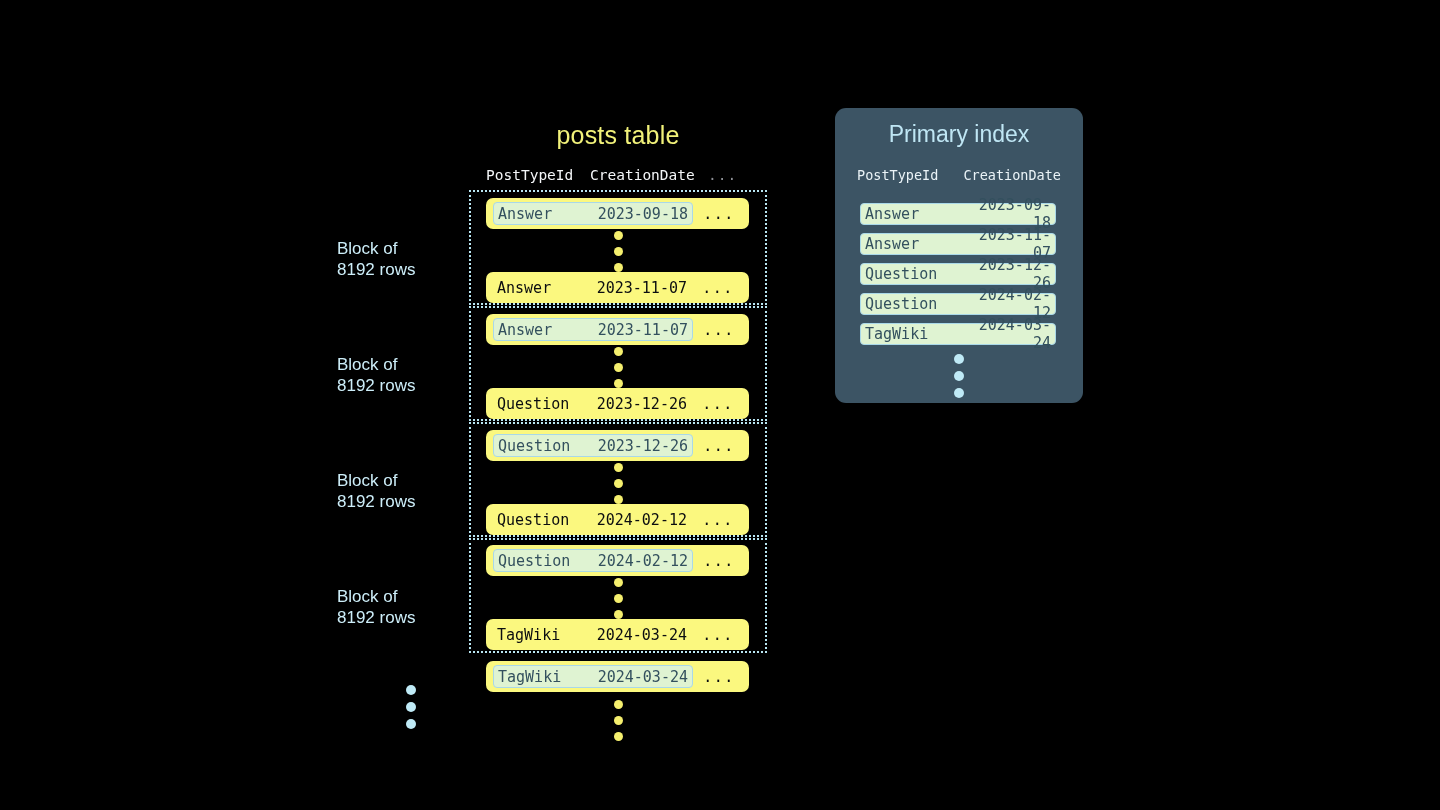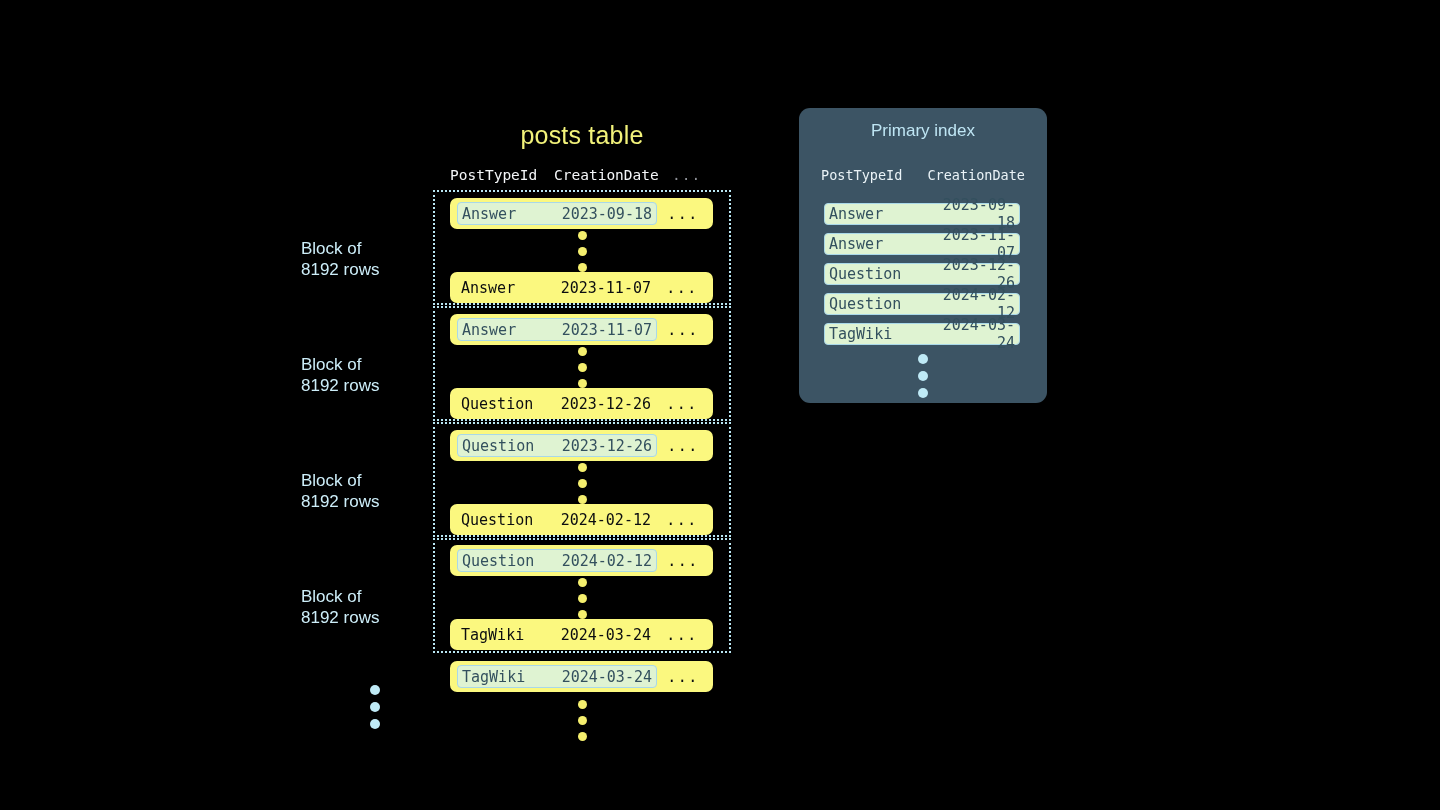--- a/index.html
+++ b/index.html
@@ -13,20 +13,21 @@
     height: 810px;
     position: relative;
     overflow: hidden;
     font-family: "Liberation Sans", sans-serif;
     -webkit-font-smoothing: antialiased;
   }
 
   .stage {
     position: absolute;
     inset: 0;
+    margin-left: 36px;
   }
 
   
   #posts-table-title {
     position: absolute;
     left: 432px;
     top: 121px;
     width: 300px;
     text-align: center;
     font-size: 25px;
@@ -134,21 +135,21 @@
     height: 295px;
     background: #3c5464;
     border-radius: 11px;
   }
   #primary-index-title {
     position: absolute;
     left: 0;
     top: 13px;
     width: 248px;
     text-align: center;
-    font-size: 17px;
+    font-size: 23px;
     color: #bfe6f4;
   }
   #primary-index-header {
     position: absolute;
     left: 22px;
     top: 57px;
     width: 204px;
     height: 20px;
     font-family: "DejaVu Sans Mono", "Liberation Mono", monospace;
     font-size: 13.5px;

